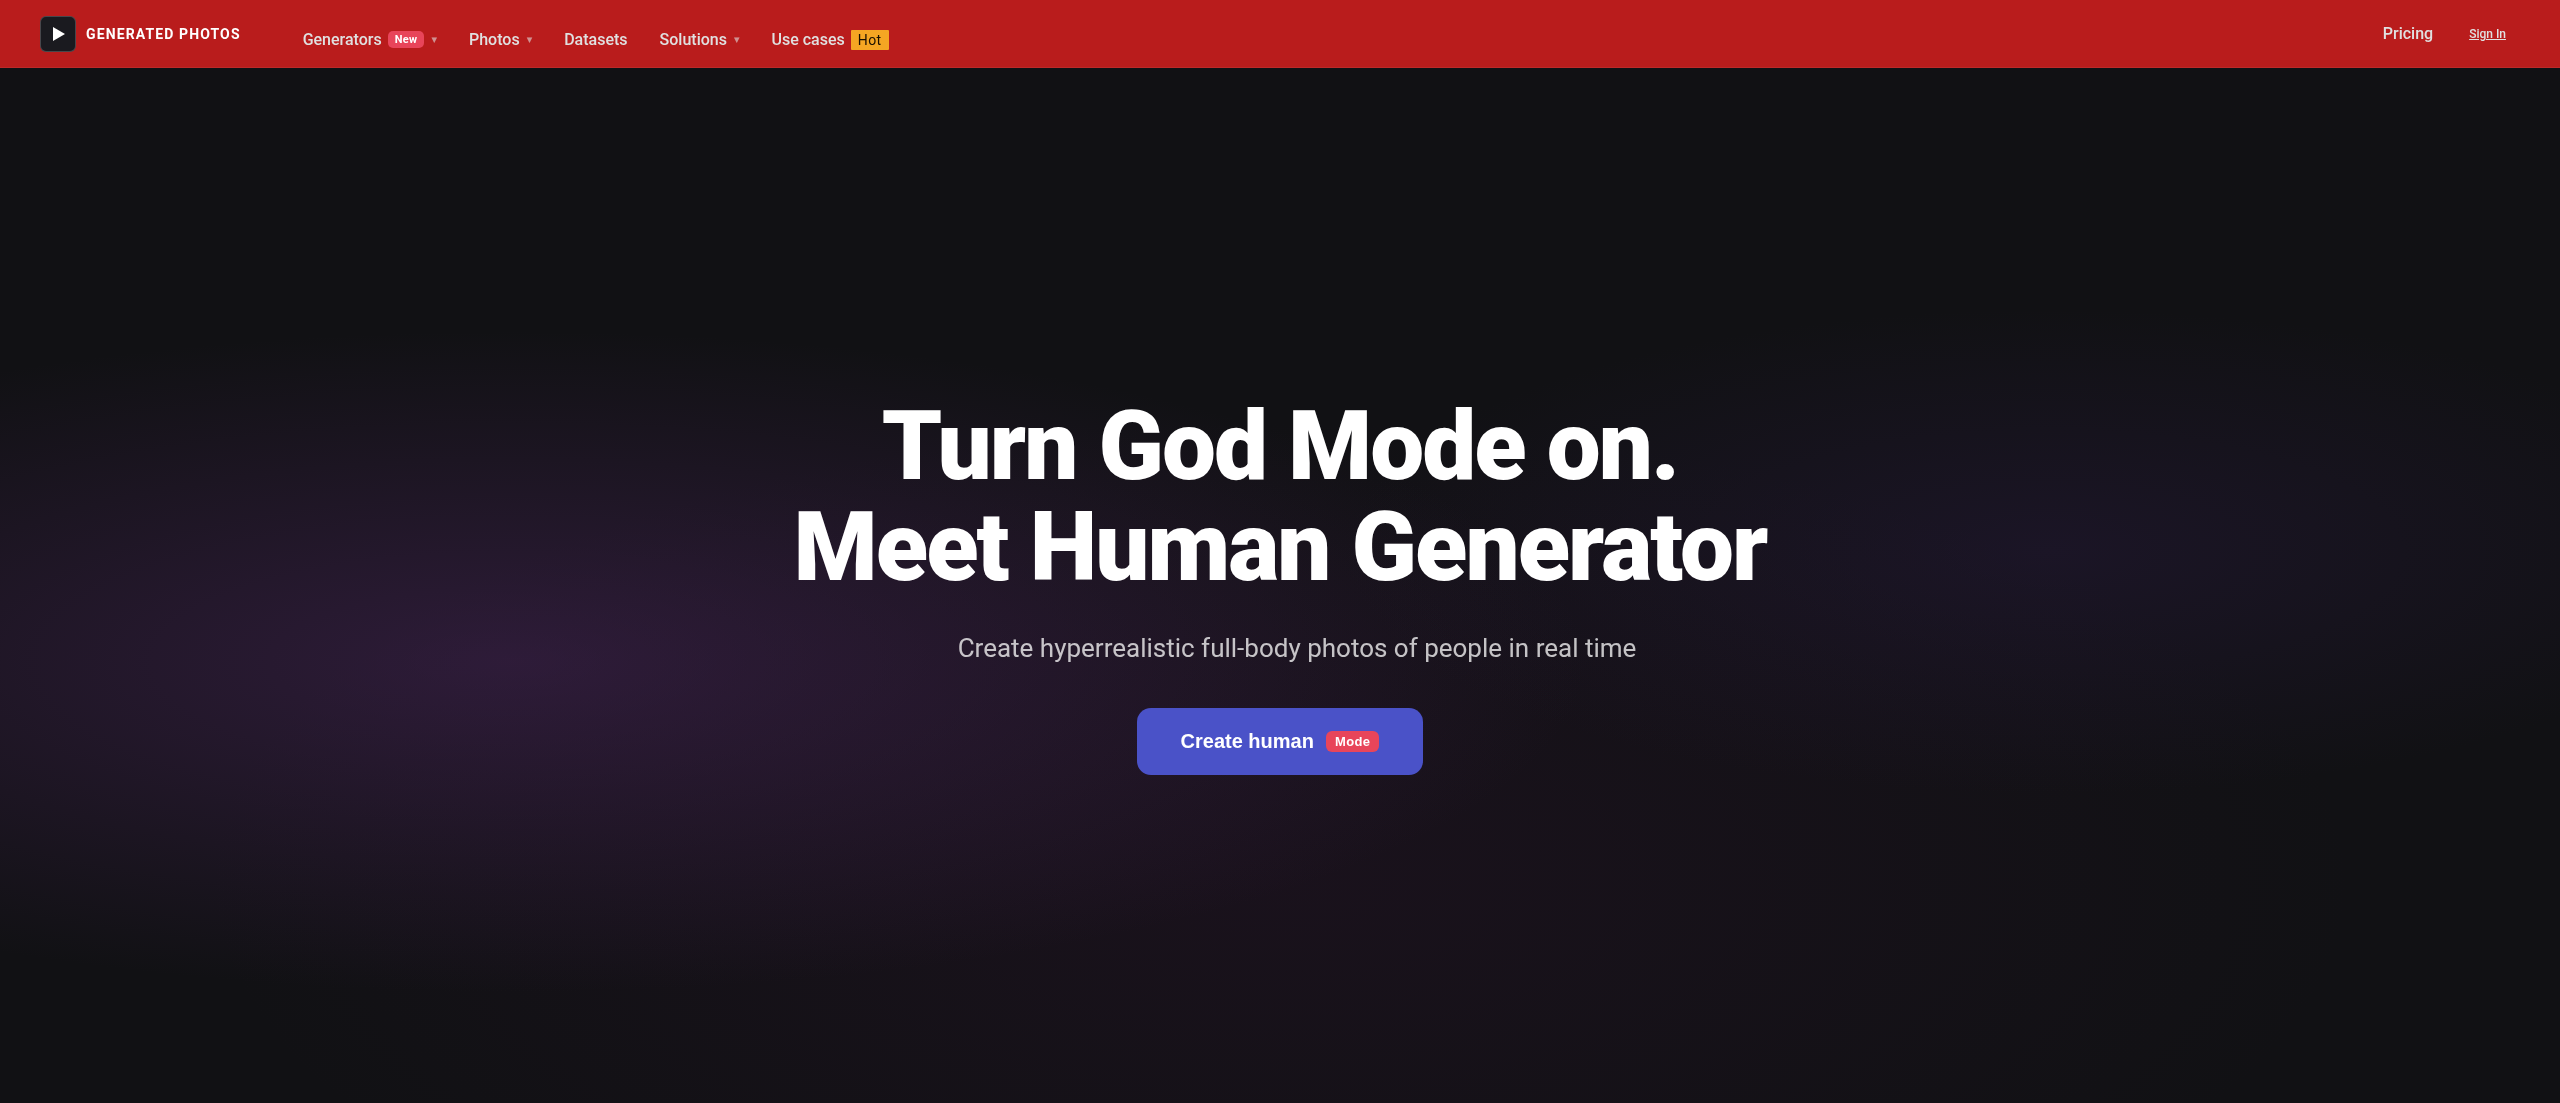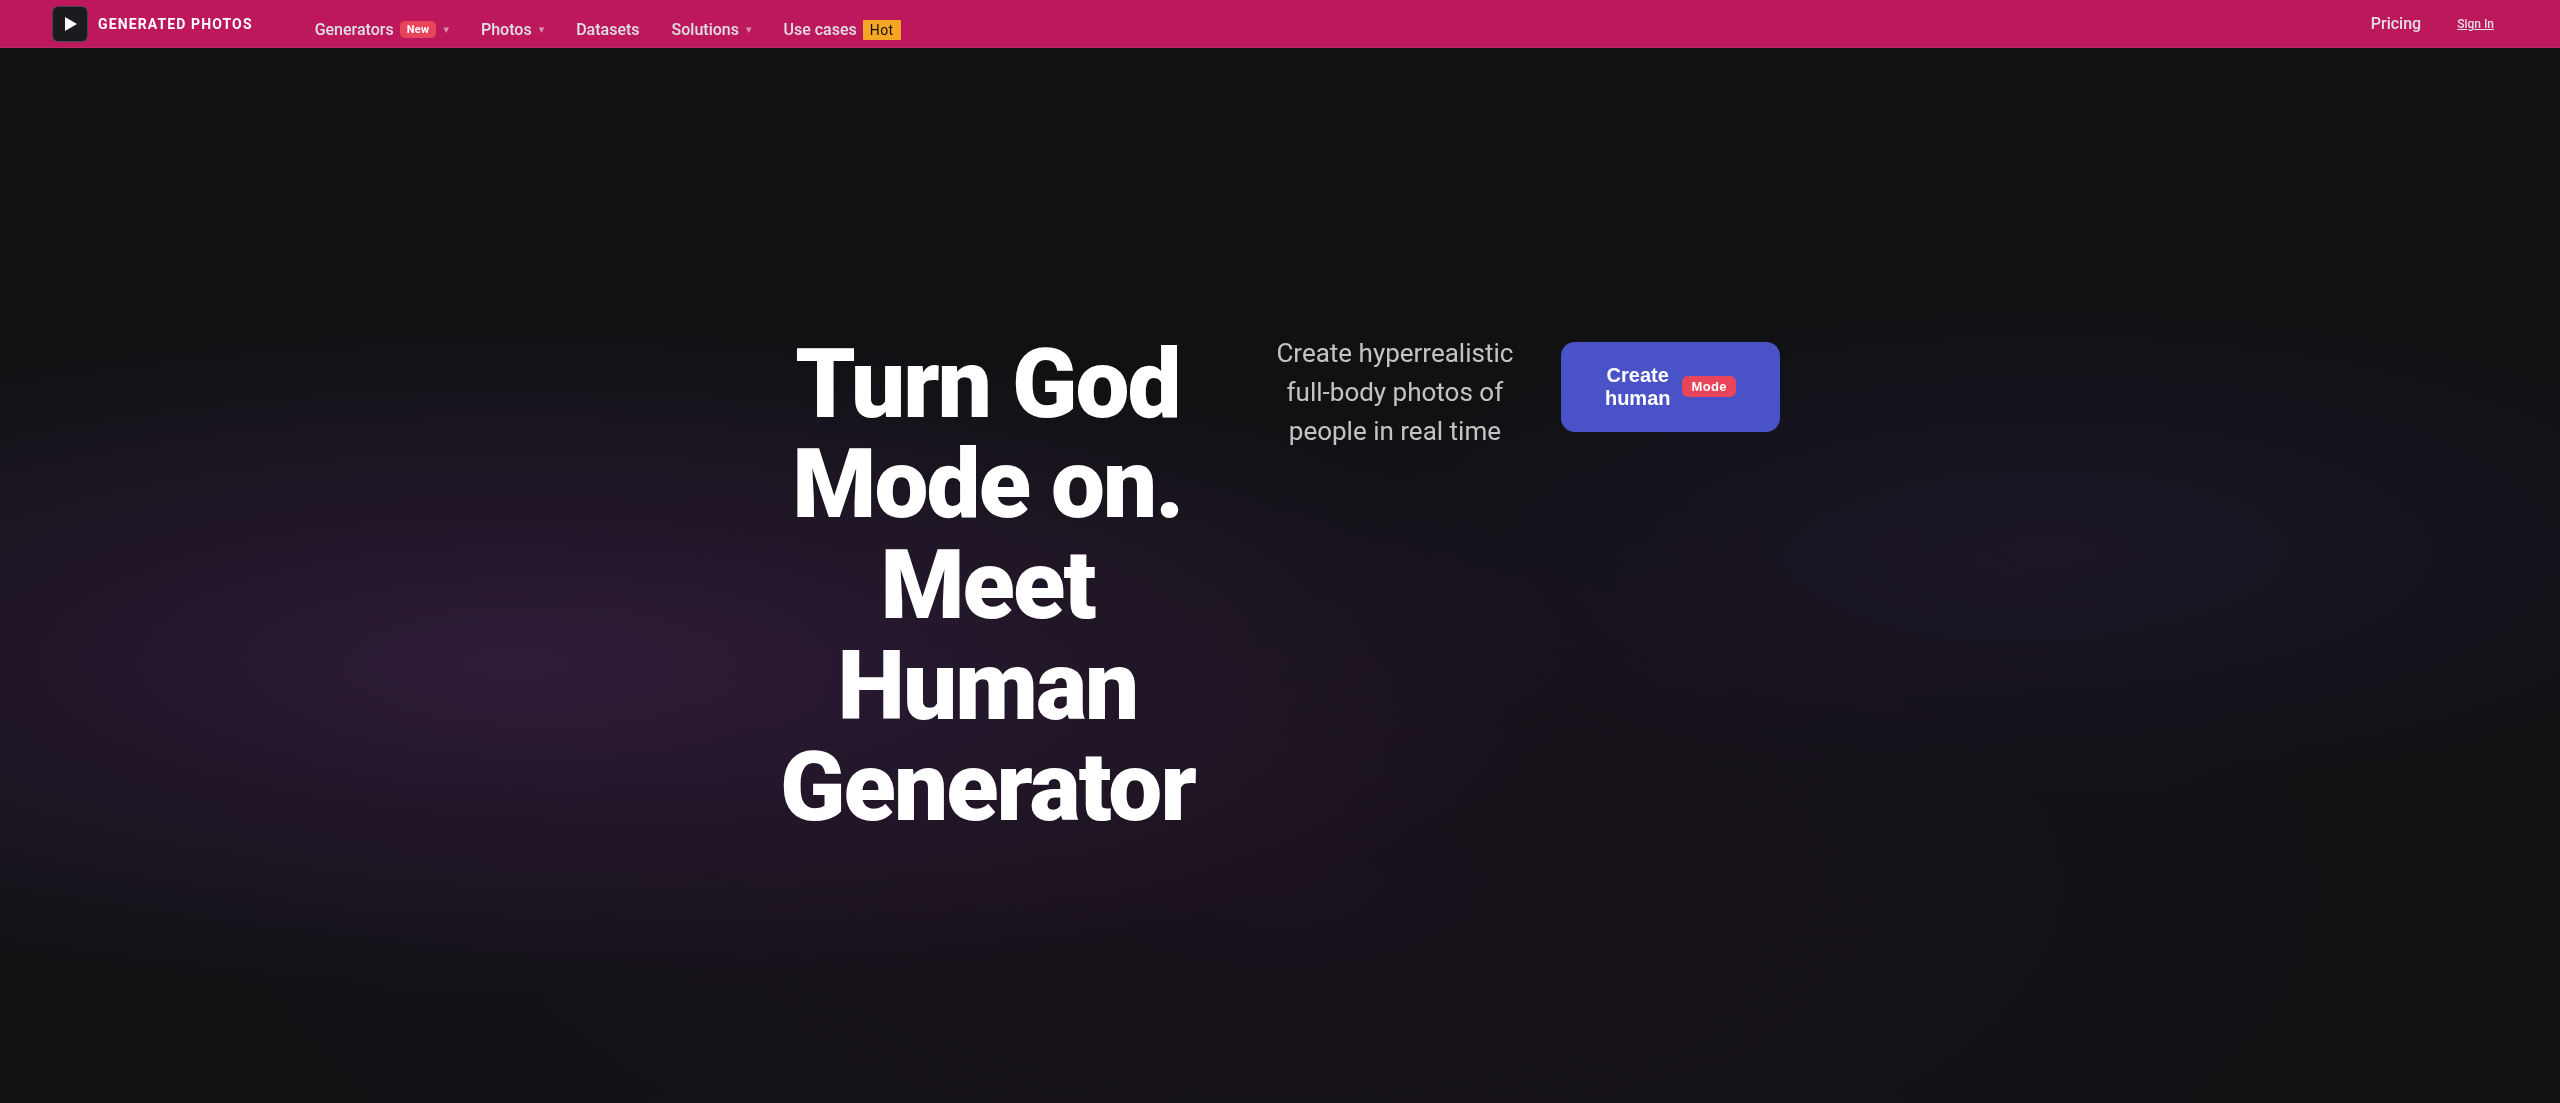--- a/index.html
+++ b/index.html
@@ -15,25 +15,25 @@
       min-height: 100vh;
       overflow-x: hidden;
     }
 
     
     nav {
       position: fixed;
       top: 0;
       left: 0;
       right: 0;
-      height: 48px;
-      background-color: #be185d;
-      display: flex;
-      align-items: center;
-      padding: 0 52px;
+      height: 68px;
+      background-color: #b91c1c;
+      display: flex;
+      align-items: center;
+      padding: 0 40px;
       z-index: 100;
       border-bottom: 1px solid rgba(255,255,255,0.06);
     }
 
     .nav-logo {
       display: flex;
       align-items: center;
       gap: 10px;
       text-decoration: none;
       margin-right: 48px;
@@ -150,21 +150,22 @@
       position: relative;
       background: radial-gradient(ellipse 70% 50% at 20% 60%, rgba(80, 40, 100, 0.45) 0%, transparent 60%),
                   radial-gradient(ellipse 50% 40% at 80% 50%, rgba(50, 30, 80, 0.3) 0%, transparent 55%),
                   radial-gradient(ellipse 60% 60% at 50% 80%, rgba(60, 20, 60, 0.2) 0%, transparent 70%),
                   #111114;
     }
 
     .hero-content {
       max-width: 1000px;
       display: flex;
-      align-items: flex-start;
+      flex-direction: column;
+      align-items: center;
       gap: 32px;
     }
 
     .hero-title {
       font-size: 96px;
       font-weight: 900;
       line-height: 1.05;
       letter-spacing: -0.02em;
       color: #ffffff;
     }

